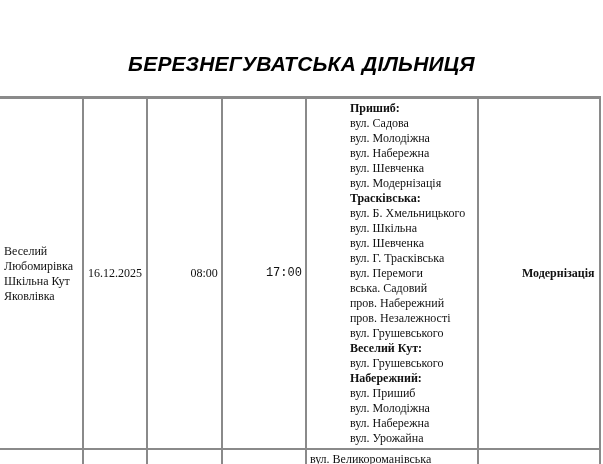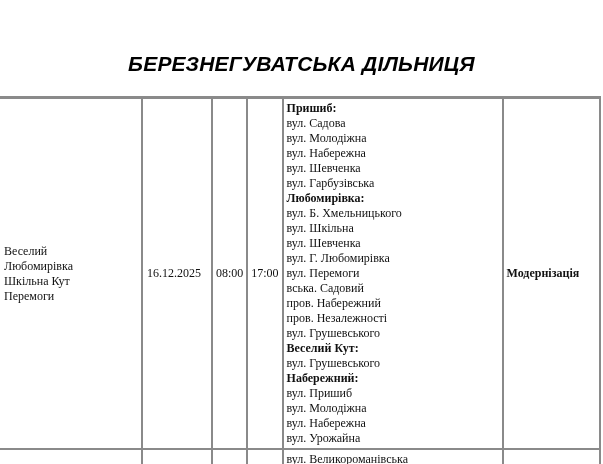--- a/index.html
+++ b/index.html
@@ -36,61 +36,61 @@
       font-size: 12px;
       line-height: 15px;
       table-layout: fixed;
     }
     table.outages td {
       border: 2px solid #8a8a8a;
       padding: 0 3px;
       vertical-align: middle;
       white-space: nowrap;
     }
-    table.outages tr:first-child td { border-top: 3px solid #8a8a8a; }
+    table.outages tr:first-child td { border-top: 3px solid #8a8a8a; padding-left: 43px; }
     td.c-settl { width: 144px; padding-left: 4px !important; }
     td.c-date { width: 62px; padding-left: 4px !important; }
     td.c-start { width: 27px; }
-    td.c-end { width: 27px; }
+    td.c-end { width: 27px; font-family: Liberation Mono, monospace; }
     td.c-streets { width: 226px; vertical-align: top !important; padding-top: 2px !important; padding-bottom: 2px !important; }
     td.c-reason { width: 90px; white-space: normal !important; font-weight: bold; }
     .line { display: block; }
     .hdr { font-weight: bold; }
     .row1 td { height: 305px; }
     .row2 td { height: 60px; }
   </style>
 </head>
 <body>
 
 <div class="title">БЕРЕЗНЕГУВАТСЬКА ДІЛЬНИЦЯ</div>
 
 <table class="outages">
   <tbody>
     <tr class="row1">
       <td class="c-settl">
         <span class="line">Веселий</span>
         <span class="line">Любомирівка</span>
         <span class="line">Шкільна Кут</span>
-        <span class="line">Перемоги</span>
+        <span class="line">Яковлівка</span>
       </td>
       <td class="c-date">16.12.2025</td>
       <td class="c-start">08:00</td>
       <td class="c-end">17:00</td>
       <td class="c-streets">
         <span class="line hdr">Пришиб:</span>
         <span class="line">вул. Садова</span>
         <span class="line">вул. Молодіжна</span>
         <span class="line">вул. Набережна</span>
         <span class="line">вул. Шевченка</span>
-        <span class="line">вул. Гарбузівська</span>
-        <span class="line hdr">Любомирівка:</span>
+        <span class="line">вул. Модернізація</span>
+        <span class="line hdr">Трасківська:</span>
         <span class="line">вул. Б. Хмельницького</span>
         <span class="line">вул. Шкільна</span>
         <span class="line">вул. Шевченка</span>
-        <span class="line">вул. Г. Любомирівка</span>
+        <span class="line">вул. Г. Трасківська</span>
         <span class="line">вул. Перемоги</span>
         <span class="line">вська. Садовий</span>
         <span class="line">пров. Набережний</span>
         <span class="line">пров. Незалежності</span>
         <span class="line">вул. Грушевського</span>
         <span class="line hdr">Веселий Кут:</span>
         <span class="line">вул. Грушевського</span>
         <span class="line hdr">Набережний:</span>
         <span class="line">вул. Пришиб</span>
         <span class="line">вул. Молодіжна</span>

